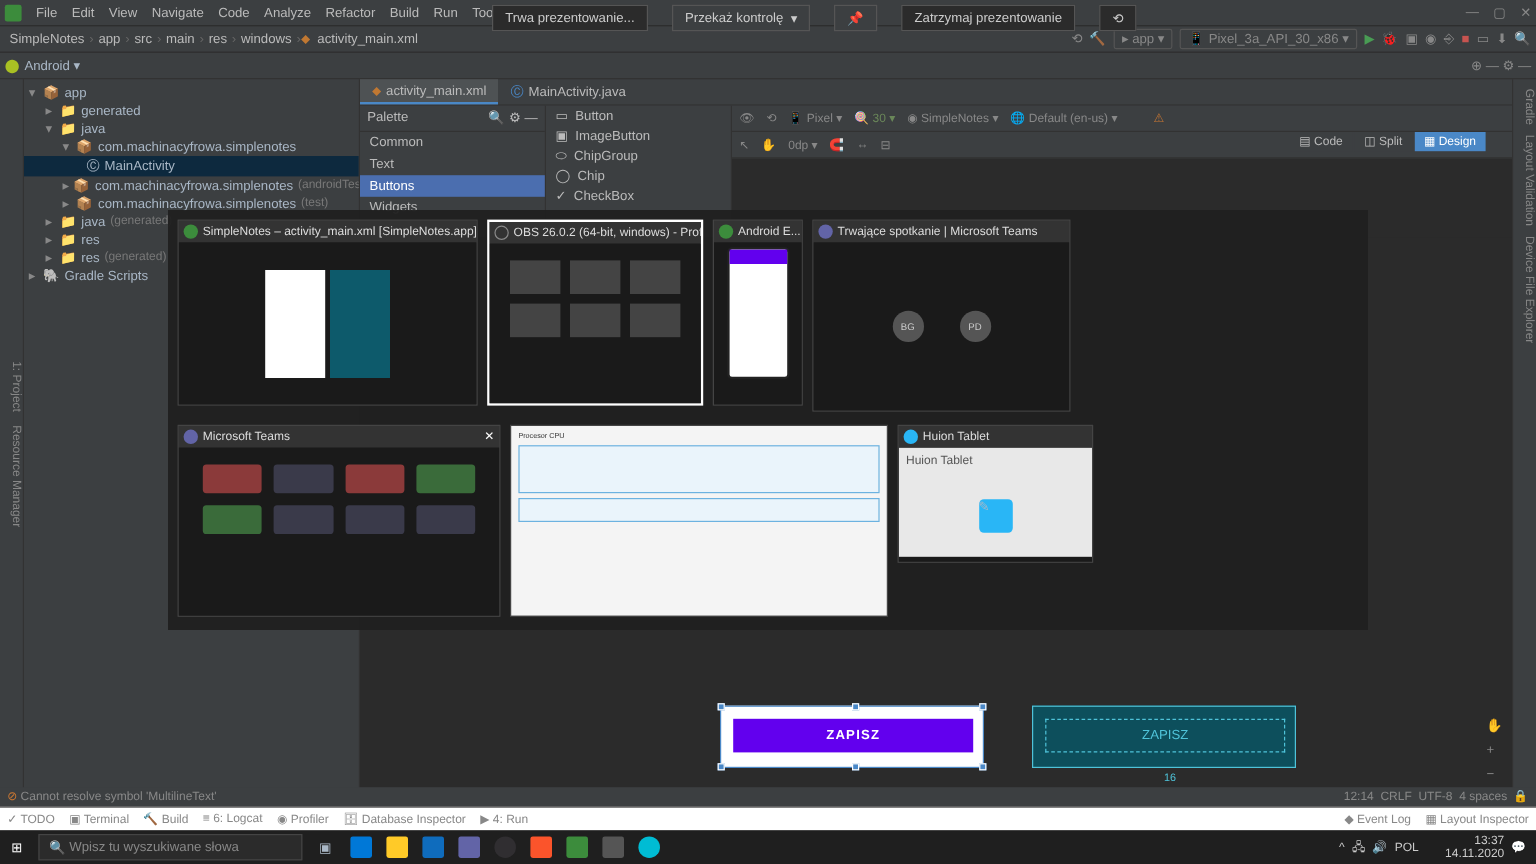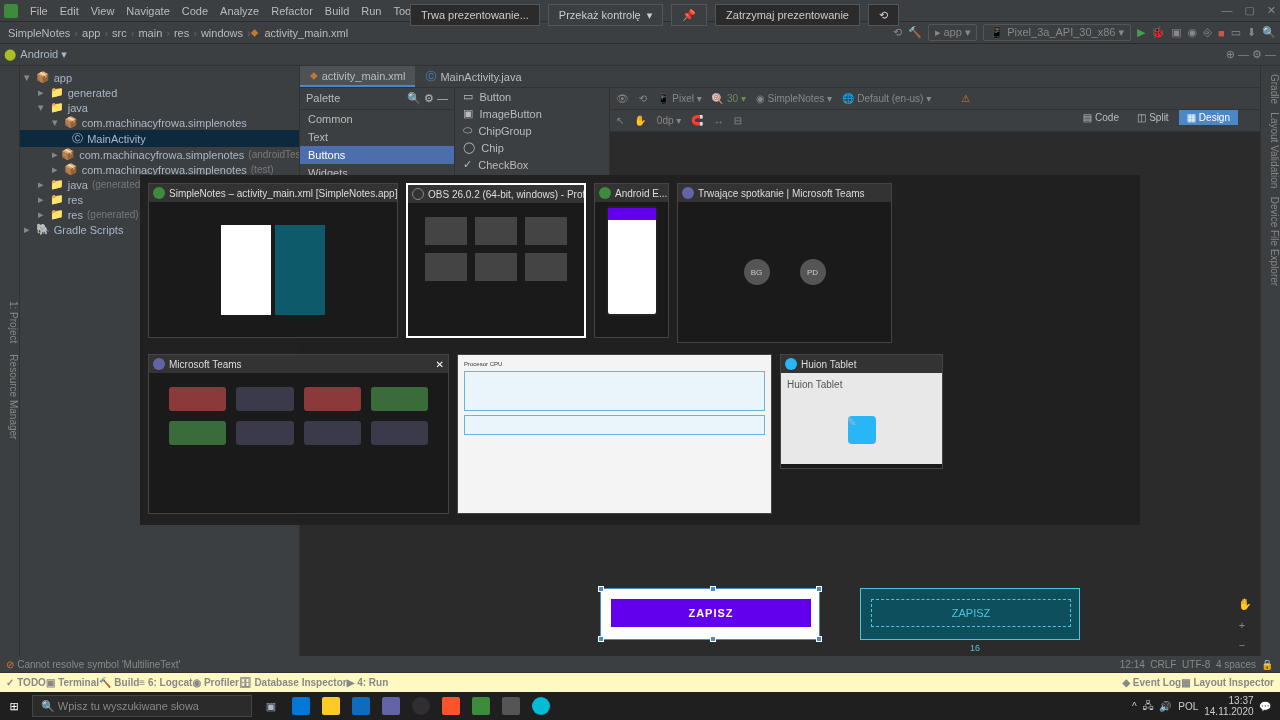--- a/index.html
+++ b/index.html
@@ -5,21 +5,21 @@
 * { margin: 0; padding: 0; box-sizing: border-box; font-family: "Segoe UI", sans-serif; }
 body { background: #2b2b2b; color: #a9b7c6; font-size: 11px; width: 1280px; height: 720px; overflow: hidden; position: relative; }
 
 
 .titlebar { height: 22px; background: #3c3f41; display: flex; align-items: center; padding: 0 4px; border-bottom: 1px solid #2b2b2b; }
 .titlebar .logo { width: 14px; height: 14px; background: #3c8c3c; margin-right: 6px; border-radius: 2px; }
 .menu-item { padding: 0 6px; color: #bbb; cursor: pointer; }
 .win-controls { margin-left: auto; display: flex; gap: 12px; color: #888; }
 
 
-.present-bar { position: absolute; top: 4px; left: 410px; display: flex; gap: 8px; align-items: center; z-index: 20; }
+.present-bar { position: absolute; top: 4px; left: 410px; display: flex; gap: 20px; align-items: center; z-index: 20; }
 .present-seg { background: #3c3f41; color: #ccc; height: 22px; display: flex; align-items: center; padding: 0 10px; border: 1px solid #555; font-size: 11px; }
 .present-seg.dark { background: #2b2b2b; }
 .stop-btn { background: #2b2b2b; border: 1px solid #555; }
 
 
 .navbar { height: 22px; background: #3c3f41; display: flex; align-items: center; padding: 0 4px; border-bottom: 1px solid #2b2b2b; font-size: 11px; }
 .crumb { padding: 0 4px; color: #bbb; }
 .crumb-sep { color: #666; }
 .file-icon { color: #c07832; margin-right: 2px; }
 .nav-icons { margin-left: auto; display: flex; gap: 6px; align-items: center; color: #888; }
@@ -73,21 +73,21 @@
 .phone-preview button { width: 200px; height: 28px; margin: 10px; background: #6200ee; color: #fff; border: none; font-weight: 600; letter-spacing: 1px; font-size: 11px; }
 .blueprint { position: absolute; width: 220px; height: 52px; background: #0d4f5c; border: 1px solid #4fc3d9; }
 .blueprint button { width: 200px; height: 28px; margin: 10px; background: transparent; border: 1px dashed #4fc3d9; color: #4fc3d9; font-size: 11px; }
 
 
 .viewmode { position: absolute; top: 44px; right: 22px; display: flex; gap: 2px; }
 .viewmode-item { background: #3c3f41; padding: 2px 8px; color: #bbb; font-size: 10px; }
 .viewmode-item.active { background: #4a88c7; color: #fff; }
 
 
-.bottombar { position: absolute; bottom: 28px; left: 0; right: 0; height: 20px; background: #fef9c3; display: flex; align-items: center; padding: 0 6px; font-size: 10px; color: #888; border-top: 1px solid #323232; font-weight: bold; }
+.bottombar { position: absolute; bottom: 28px; left: 0; right: 0; height: 20px; background: #ffffff; display: flex; align-items: center; padding: 0 6px; gap: 12px; font-size: 10px; color: #888; border-top: 1px solid #323232; }
 .statusbar { position: absolute; bottom: 48px; left: 0; right: 0; height: 16px; background: #3c3f41; display: flex; align-items: center; padding: 0 6px; font-size: 10px; color: #888; }
 .statusbar .err { color: #cc7832; }
 
 
 .alttab { position: absolute; top: 175px; left: 140px; width: 1000px; height: 350px; background: rgba(32,32,32,0.95); z-index: 50; padding: 8px; display: flex; flex-wrap: wrap; gap: 8px; }
 .alttab-win { background: #2b2b2b; border: 1px solid #444; display: flex; flex-direction: column; }
 .alttab-win.selected { border: 2px solid #fff; }
 .alttab-title { height: 18px; display: flex; align-items: center; gap: 4px; padding: 0 4px; font-size: 10px; color: #ddd; background: #333; white-space: nowrap; overflow: hidden; }
 .alttab-title .close { margin-left: auto; color: #fff; }
 .alttab-thumb { flex: 1; background: #1a1a1a; position: relative; overflow: hidden; }
@@ -117,21 +117,21 @@
 .th-huion .hdr { padding: 6px; color: #555; font-size: 10px; }
 .th-huion .pen { width: 28px; height: 28px; background: #29b6f6; margin: 20px auto; border-radius: 4px; }
 
 
 .taskbar { position: absolute; bottom: 0; left: 0; right: 0; height: 28px; background: #1f1f1f; display: flex; align-items: center; z-index: 100; }
 .taskbar .start { width: 28px; height: 28px; display: flex; align-items: center; justify-content: center; color: #fff; }
 .taskbar .search { flex: 0 0 220px; height: 22px; background: #2b2b2b; margin: 0 4px; display: flex; align-items: center; padding: 0 8px; color: #888; font-size: 11px; border: 1px solid #444; }
 .taskbar .tbicon { width: 30px; height: 28px; display: flex; align-items: center; justify-content: center; }
 .taskbar .tbicon .sq { width: 18px; height: 18px; border-radius: 2px; }
 .taskbar .tray { margin-left: auto; display: flex; align-items: center; gap: 6px; padding: 0 8px; color: #ccc; font-size: 10px; }
-.taskbar .clock { text-align: right; line-height: 1.1; }
+.taskbar .clock { text-align: right; line-height: 1.1; margin-left: 16px; }
 </style>
 </head>
 <body>
 
 <div class="titlebar">
   <div class="logo"></div>
   <span class="menu-item">File</span>
   <span class="menu-item">Edit</span>
   <span class="menu-item">View</span>
   <span class="menu-item">Navigate</span>
@@ -367,21 +367,21 @@
         <span class="alttab-ico" style="background:#6264a7"></span>
         <span>Trwające spotkanie | Microsoft Teams</span>
       </div>
     <div class="alttab-thumb">
         <div class="th-teams1">
           <div class="av">BG</div>
           <div class="av">PD</div>
         </div>
       </div>
   </div>
-  <div class="alttab-win" style="width:301px;height:160px">
+  <div class="alttab-win" style="width:269px;height:160px">
     <div class="alttab-title">
         <span class="alttab-ico" style="background:#6264a7"></span>
         <span>Microsoft Teams</span>
         <span class="close">✕</span>
       </div>
     <div class="alttab-thumb">
         <div class="th-teams2">
           <div class="r"></div>
           <div></div>
           <div class="r"></div>

